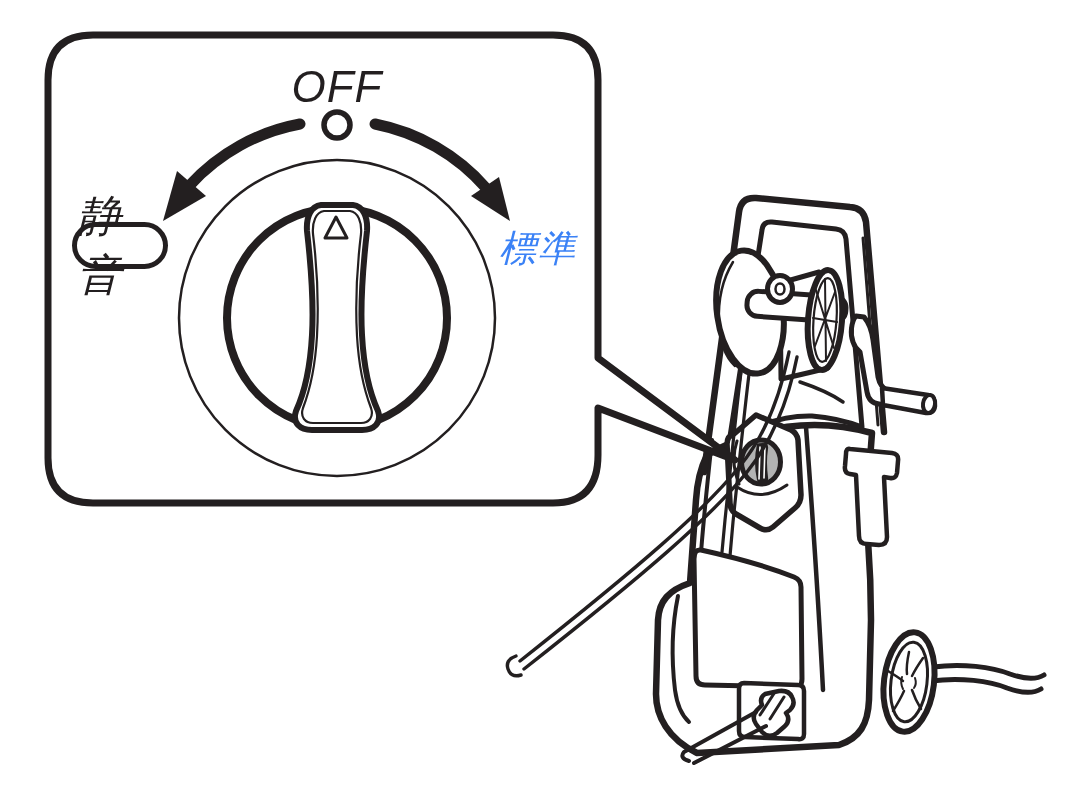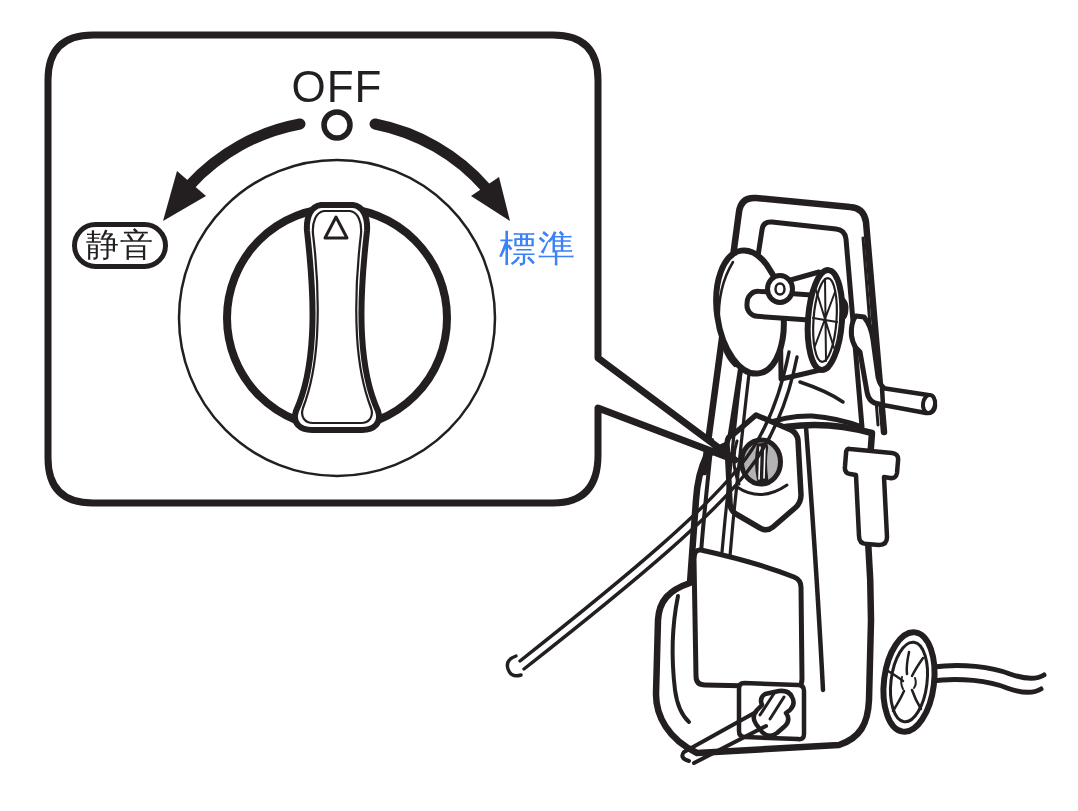--- a/index.html
+++ b/index.html
@@ -4,40 +4,41 @@
 <style>
   html, body { margin: 0; padding: 0; background: #ffffff; }
   .stage {
     position: relative;
     width: 1078px;
     height: 811px;
     background: #ffffff;
     overflow: hidden;
     font-family: "Liberation Sans", "DejaVu Sans", sans-serif;
     color: #231f20;
+    font-style: italic;
   }
   .stage svg { position: absolute; left: 0; top: 0; }
   .label-off {
     position: absolute;
     left: 277px; top: 62px; width: 120px;
     text-align: center;
     font-size: 44px;
     letter-spacing: 1px;
     font-weight: 400;
     color: #231f20;
   }
   .pill-quiet {
     position: absolute;
     left: 72px; top: 222px;
     width: 96px; height: 47px;
     box-sizing: border-box;
     border: 5px solid #231f20;
     border-radius: 26px;
     display: flex; align-items: center; justify-content: center;
-    font-size: 33px;
+    font-size: 44px;
     letter-spacing: 1px;
     color: #231f20;
     background: #ffffff;
   }
   .label-standard {
     position: absolute;
     left: 499px; top: 224px;
     font-size: 37px;
     letter-spacing: 2px;
     color: #3b82f6;

